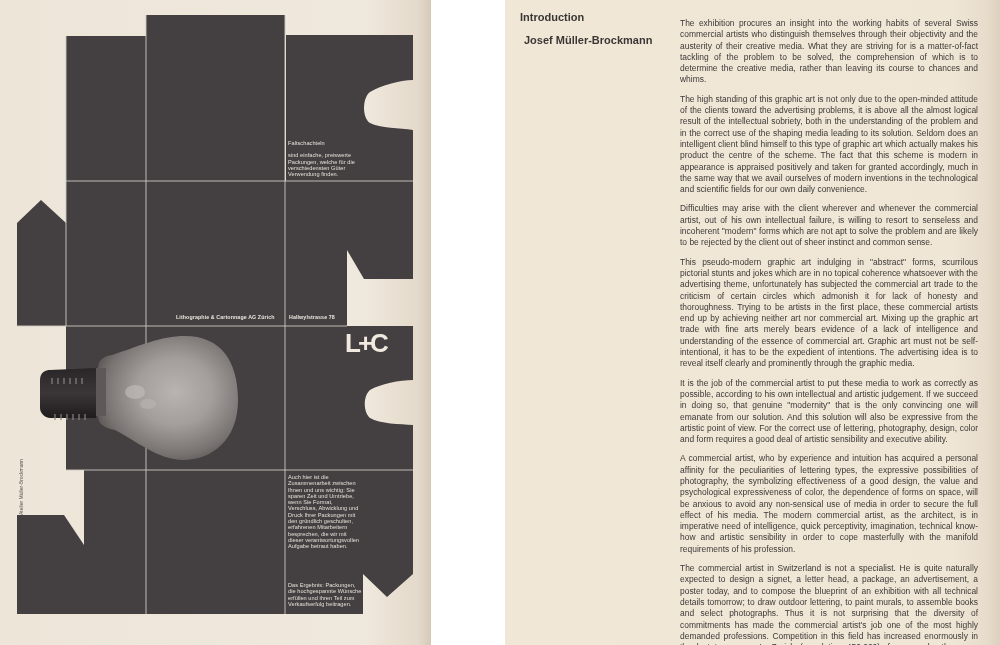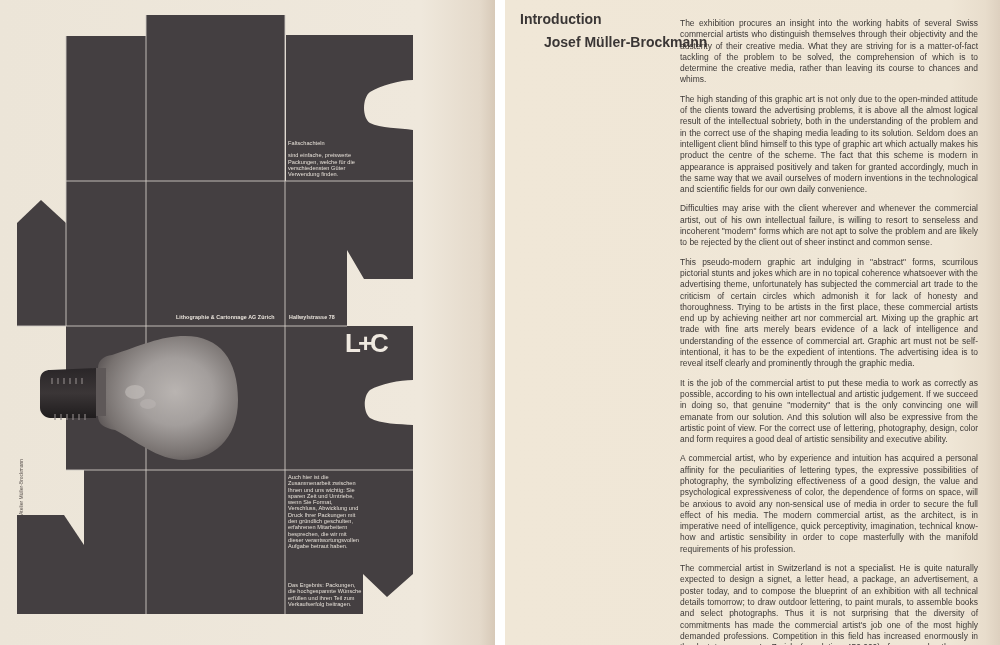--- a/index.html
+++ b/index.html
@@ -1,25 +1,25 @@
 <!DOCTYPE html>
 <html><head>
 <meta charset="utf-8">
 <style>
   html,body{margin:0;padding:0;}
   body{width:1000px;height:645px;background:#ffffff;position:relative;overflow:hidden;font-family:"Liberation Sans",sans-serif;}
   .page{position:absolute;top:0;height:645px;}
-  .page-left{left:0;width:495px;background:linear-gradient(90deg,#ece5d8 0%,#efe8dc 85%,#e4d9ca 97%,#d7c9b8 100%);}
+  .page-left{left:0;width:431px;background:linear-gradient(90deg,#ece5d8 0%,#efe8dc 85%,#e4d9ca 97%,#d7c9b8 100%);}
   .page-right{left:505px;width:495px;background:linear-gradient(90deg,#f0e7d7 0%,#efe6d6 90%,#e8ddcc 97%,#ddd0bf 100%);}
   .dieline{position:absolute;left:0;top:0;}
   .die-text{position:absolute;color:#e6e0d8;font-size:5.6px;line-height:6.3px;letter-spacing:0.05px;}
   .addr{position:absolute;color:#ece6de;font-size:5.3px;font-weight:bold;white-space:nowrap;letter-spacing:0.1px;}
   .logo{position:absolute;left:345px;top:330px;color:#efe9e0;font-size:26px;font-weight:bold;letter-spacing:-3px;line-height:26px;}
   .credit{position:absolute;left:18px;top:515px;transform-origin:left top;transform:rotate(-90deg);color:#5c5550;font-size:5px;white-space:nowrap;}
-  .r-label{position:absolute;color:#3a3635;font-size:14px;font-weight:bold;}
+  .r-label{position:absolute;color:#3a3635;font-size:11px;font-weight:bold;}
   .body-text{position:absolute;left:672px;top:10px;width:314px;color:#3d3937;font-size:8.45px;line-height:11.3px;text-align:justify;}
   .body-text p{margin:8px;}
 </style>
 </head>
 <body>
 
 <div class="page page-left">
   <svg class="dieline" width="495" height="645" viewBox="0 0 495 645">
     <defs>
       <radialGradient id="bulbGrad" cx="0.55" cy="0.45" r="0.6">
@@ -101,21 +101,21 @@
 
   <div class="die-text" style="left:288px;top:474px;width:74px;">Auch hier ist die Zusammenarbeit zwischen Ihnen und uns wichtig: Sie sparen Zeit und Umtriebe, wenn Sie Format, Verschluss, Abwicklung und Druck Ihrer Packungen mit den gründlich geschulten, erfahrenen Mitarbeitern besprechen, die wir mit dieser verantwortungsvollen Aufgabe betraut haben.</div>
   <div class="die-text" style="left:288px;top:582px;width:74px;">Das Ergebnis: Packungen, die hochgespannte Wünsche erfüllen und ihren Teil zum Verkaufserfolg beitragen.</div>
 
   <div class="credit">Atelier Müller-Brockmann</div>
 </div>
 
 <div class="page page-right"></div>
 
 <div class="r-label" style="left:520px;top:11px;">Introduction</div>
-<div class="r-label" style="left:544px;top:34px;">Josef Müller-Brockmann</div>
+<div class="r-label" style="left:524px;top:34px;">Josef Müller-Brockmann</div>
 
 <div class="body-text">
   <p>The exhibition procures an insight into the working habits of several Swiss commercial artists who distinguish themselves through their objectivity and the austerity of their creative media. What they are striving for is a matter-of-fact tackling of the problem to be solved, the comprehension of which is to determine the creative media, rather than leaving its course to chances and whims.</p>
   <p>The high standing of this graphic art is not only due to the open-minded attitude of the clients toward the advertising problems, it is above all the almost logical result of the intellectual sobriety, both in the understanding of the problem and in the correct use of the shaping media leading to its solution. Seldom does an intelligent client blind himself to this type of graphic art which actually makes his product the centre of the scheme. The fact that this scheme is modern in appearance is appraised positively and taken for granted accordingly, much in the same way that we avail ourselves of modern inventions in the technological and scientific fields for our own daily convenience.</p>
   <p>Difficulties may arise with the client wherever and whenever the commercial artist, out of his own intellectual failure, is willing to resort to senseless and incoherent "modern" forms which are not apt to solve the problem and are likely to be rejected by the client out of sheer instinct and common sense.</p>
   <p>This pseudo-modern graphic art indulging in "abstract" forms, scurrilous pictorial stunts and jokes which are in no topical coherence whatsoever with the advertising theme, unfortunately has subjected the commercial art trade to the criticism of certain circles which admonish it for lack of honesty and thoroughness. Trying to be artists in the first place, these commercial artists end up by achieving neither art nor commercial art. Mixing up the graphic art trade with fine arts merely bears evidence of a lack of intelligence and understanding of the essence of commercial art. Graphic art must not be self-intentional, it has to be the expedient of intentions. The advertising idea is to reveal itself clearly and prominently through the graphic media.</p>
   <p>It is the job of the commercial artist to put these media to work as correctly as possible, according to his own intellectual and artistic judgement. If we succeed in doing so, that genuine "modernity" that is the only convincing one will emanate from our solution. And this solution will also be expressive from the artistic point of view. For the correct use of lettering, photography, design, color and form requires a good deal of artistic sensibility and executive ability.</p>
   <p>A commercial artist, who by experience and intuition has acquired a personal affinity for the peculiarities of lettering types, the expressive possibilities of photography, the symbolizing effectiveness of a good design, the value and psychological expressiveness of color, the dependence of forms on space, will be anxious to avoid any non-sensical use of media in order to secure the full effect of his media. The modern commercial artist, as the architect, is in imperative need of intelligence, quick perceptivity, imagination, technical know-how and artistic sensibility in order to cope masterfully with the manifold requirements of his profession.</p>
   <p>The commercial artist in Switzerland is not a specialist. He is quite naturally expected to design a signet, a letter head, a package, an advertisement, a poster today, and to compose the blueprint of an exhibition with all technical details tomorrow; to draw outdoor lettering, to paint murals, to assemble books and select photographs. Thus it is not surprising that the diversity of commitments has made the commercial artist's job one of the most highly demanded professions. Competition in this field has increased enormously in the last ten years. In Zurich (population 450,000), for example, there are nowadays more than 400 independent commercial artists in addition to countless advertising agents.</p>
 </div>

